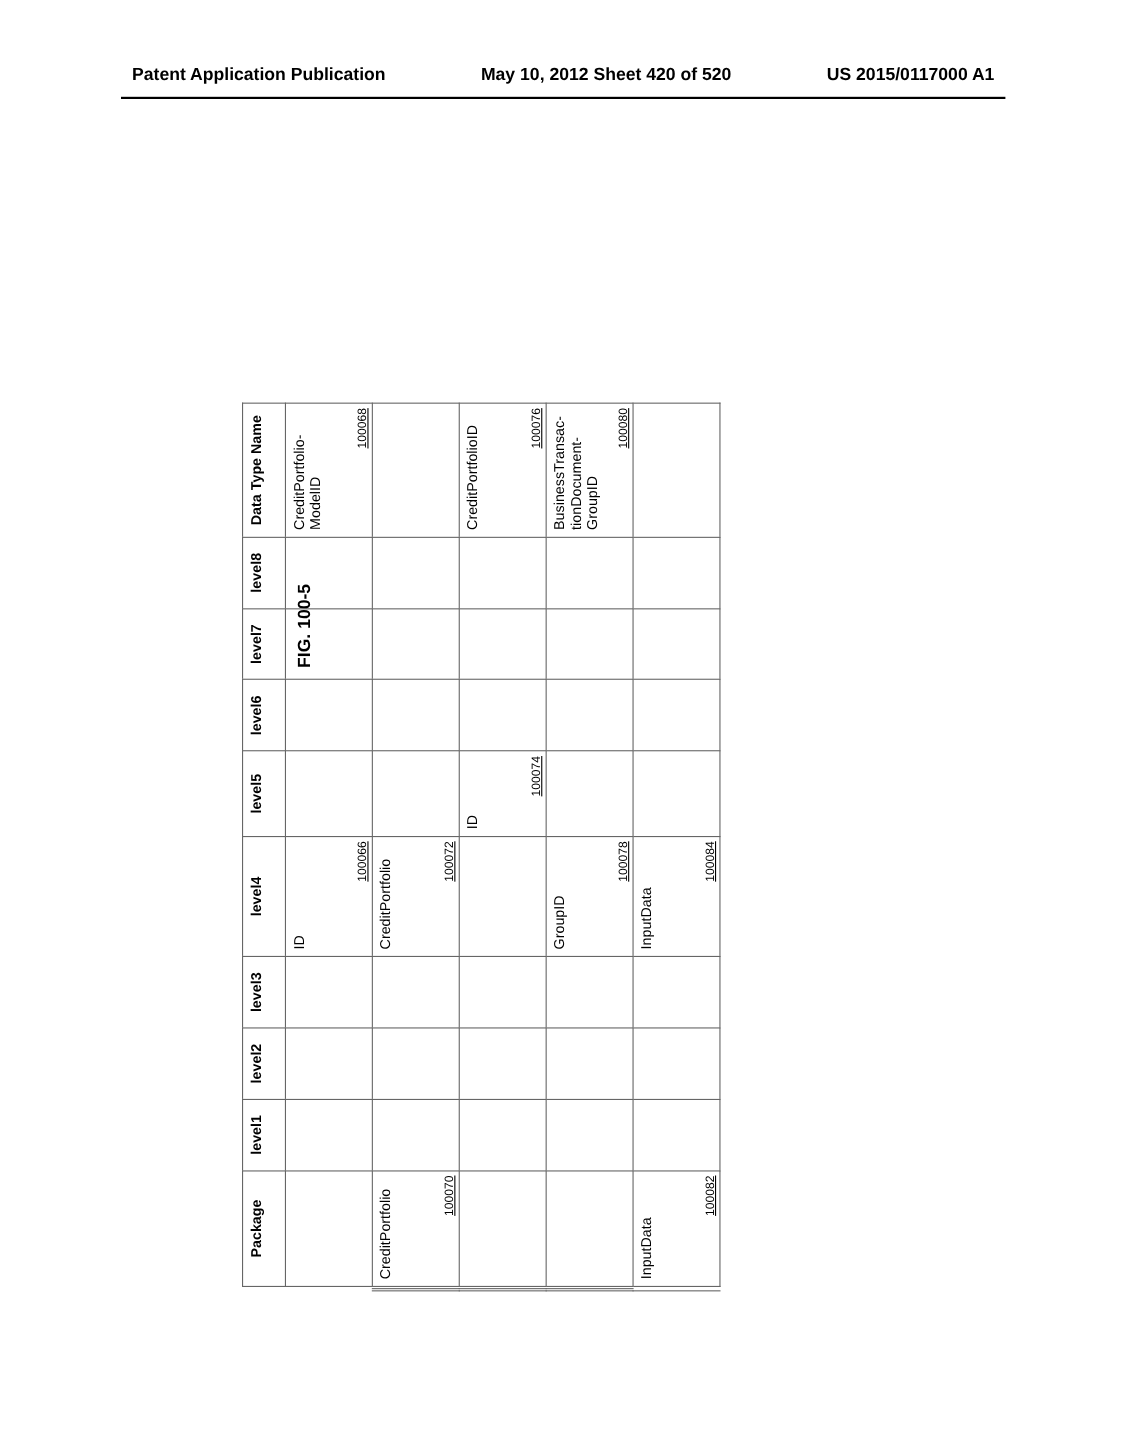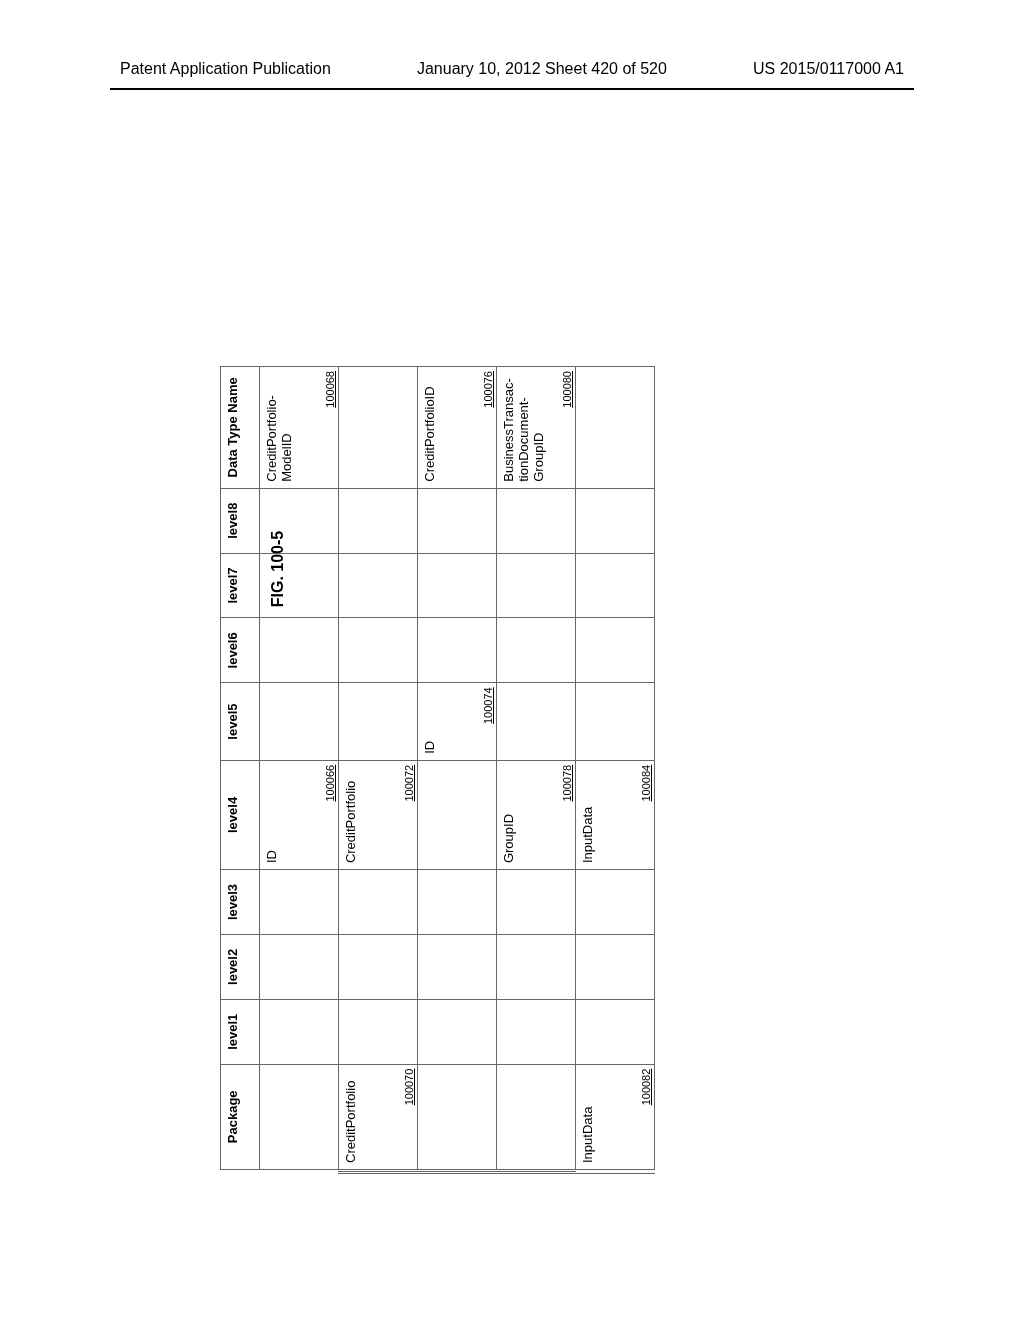--- a/index.html
+++ b/index.html
@@ -9,21 +9,21 @@
       height: 1320px;
       font-family: Arial, sans-serif;
       background: white;
       position: relative;
     }
     .header {
       display: flex;
       justify-content: space-between;
       padding: 60px 120px 10px 120px;
       font-size: 16px;
-      font-weight: normal;
+      font-weight: bold;
     }
     .header-divider {
       border-bottom: 2px solid black;
       margin: 0 110px 40px 110px;
     }
     .table-container {
       position: absolute;
       left: 260px;
       top: 180px;
       transform: rotate(-90deg);
@@ -75,21 +75,21 @@
       transform: rotate(-90deg);
       font-size: 16px;
       font-weight: bold;
     }
   </style>
 </head>
 <body>
 
 <div class="header">
   <span>Patent Application Publication</span>
-  <span>January 10, 2012  Sheet 420 of 520</span>
+  <span>May 10, 2012  Sheet 420 of 520</span>
   <span>US 2015/0117000 A1</span>
 </div>
 <div class="header-divider"></div>
 
 <div class="fig-label">FIG. 100-5</div>
 
 <div class="table-container" style="left:220px; top:1170px;">
   <table>
     <thead>
       <tr>

